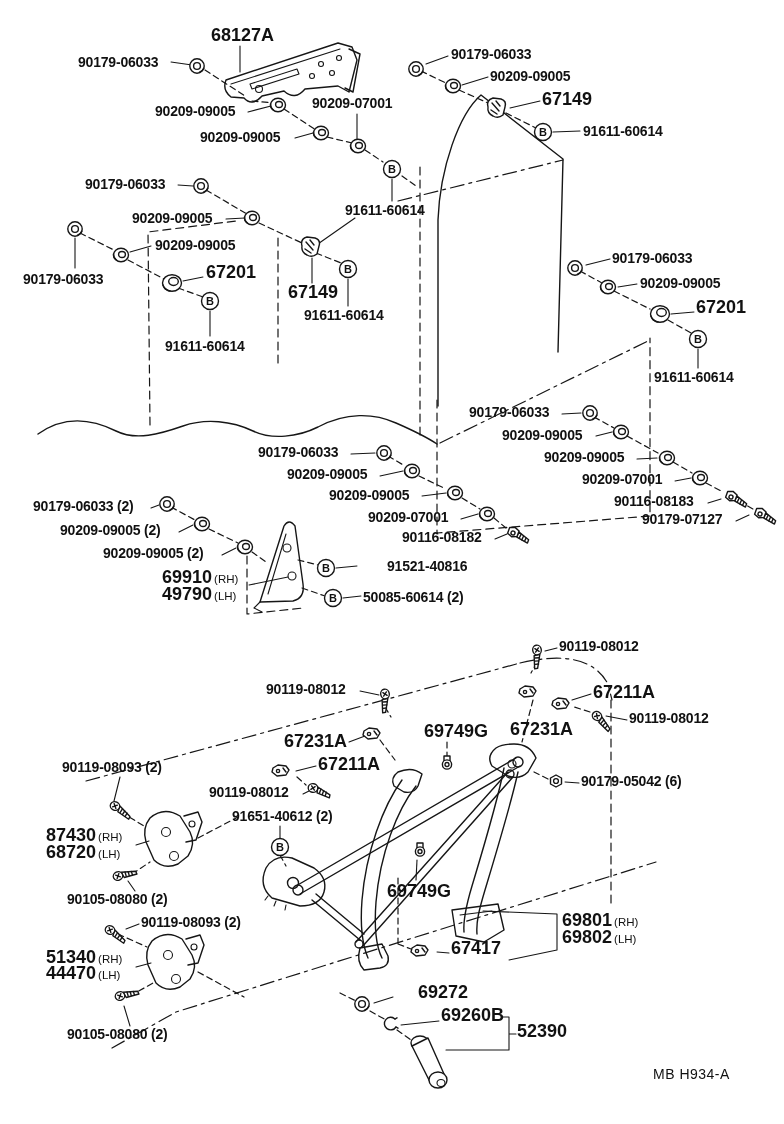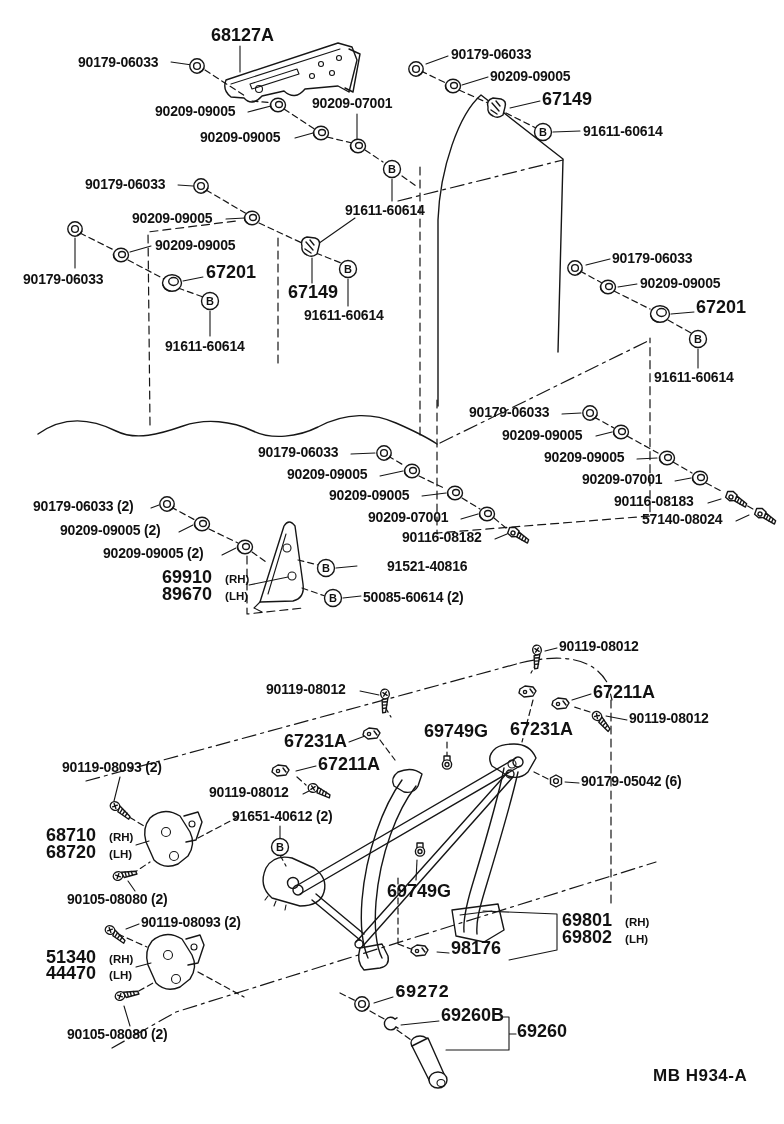--- a/index.html
+++ b/index.html
@@ -9,22 +9,22 @@
        stroke-linecap:round;stroke-linejoin:round;}
   #art .thin{stroke-width:1.1;}
   #art .dash{stroke-dasharray:6 4;stroke-width:1.2;}
   #art .dasho{stroke-dasharray:8 5;stroke-width:1.2;}
   #art .dd{stroke-dasharray:14 5 3 5;stroke-width:1.2;}
   #art .bletter{stroke:none;fill:#111;font:700 11px "Liberation Sans",sans-serif;text-anchor:middle;}
   #labels{position:absolute;left:0;top:0;width:100%;height:100%;}
   .lbl{position:absolute;font-weight:700;color:#111;white-space:nowrap;letter-spacing:-0.2px;line-height:1;}
   .lbl.s{font-size:14px;}
   .lbl.l{font-size:18px;letter-spacing:0;}
-  .lbl .sfx{font-size:11.5px;font-weight:700;margin-left:13px;}
-  #footer-code{position:absolute;left:653px;top:1066px;font-size:17px;font-weight:700;color:#111;letter-spacing:0.5px;text-align:center;}
+  .lbl .sfx{font-size:11.5px;font-weight:400;margin-left:2px;}
+  #footer-code{position:absolute;left:653px;top:1066px;font-size:14px;font-weight:400;color:#111;letter-spacing:0.5px;text-align:center;}
 </style>
 </head>
 <body>
 
 <div id="stage">
 
   <svg id="art" width="784" height="1124" viewBox="0 0 784 1124">
     <defs>
       <g id="sym-grommet">
           <circle r="7.2" fill="#fff"></circle>
@@ -304,55 +304,55 @@
       <div class="lbl s" style="left: 165px; top: 339px;"><span>91611-60614</span></div>
       <div class="lbl s" style="left: 612px; top: 251px;"><span>90179-06033</span></div>
       <div class="lbl s" style="left: 640px; top: 276px;"><span>90209-09005</span></div>
       <div class="lbl l" style="left: 696px; top: 298px;"><span>67201</span></div>
       <div class="lbl s" style="left: 654px; top: 370px;"><span>91611-60614</span></div>
       <div class="lbl s" style="left: 469px; top: 405px;"><span>90179-06033</span></div>
       <div class="lbl s" style="left: 502px; top: 428px;"><span>90209-09005</span></div>
       <div class="lbl s" style="left: 544px; top: 450px;"><span>90209-09005</span></div>
       <div class="lbl s" style="left: 582px; top: 472px;"><span>90209-07001</span></div>
       <div class="lbl s" style="left: 614px; top: 494px;"><span>90116-08183</span></div>
-      <div class="lbl s" style="left: 642px; top: 512px;"><span>57140-08024</span></div>
+      <div class="lbl s" style="left: 642px; top: 512px;"><span>90179-07127</span></div>
       <div class="lbl s" style="left: 258px; top: 445px;"><span>90179-06033</span></div>
       <div class="lbl s" style="left: 287px; top: 467px;"><span>90209-09005</span></div>
       <div class="lbl s" style="left: 329px; top: 488px;"><span>90209-09005</span></div>
       <div class="lbl s" style="left: 368px; top: 510px;"><span>90209-07001</span></div>
       <div class="lbl s" style="left: 402px; top: 530px;"><span>90116-08182</span></div>
       <div class="lbl s" style="left: 33px; top: 499px;"><span>90179-06033 (2)</span></div>
       <div class="lbl s" style="left: 60px; top: 523px;"><span>90209-09005 (2)</span></div>
       <div class="lbl s" style="left: 103px; top: 546px;"><span>90209-09005 (2)</span></div>
       <div class="lbl l" style="left: 162px; top: 568px;"><span>69910</span><span class="sfx">(RH)</span></div>
-      <div class="lbl l" style="left: 162px; top: 585px;"><span>89670</span><span class="sfx">(LH)</span></div>
+      <div class="lbl l" style="left: 162px; top: 585px;"><span>49790</span><span class="sfx">(LH)</span></div>
       <div class="lbl s" style="left: 359px; top: 559px; padding-left: 28px;"><span>91521-40816</span></div>
       <div class="lbl s" style="left: 363px; top: 590px;"><span>50085-60614 (2)</span></div>
       <div class="lbl s" style="left: 559px; top: 639px;"><span>90119-08012</span></div>
       <div class="lbl s" style="left: 266px; top: 682px;"><span>90119-08012</span></div>
       <div class="lbl l" style="left: 593px; top: 683px;"><span>67211A</span></div>
       <div class="lbl s" style="left: 629px; top: 711px;"><span>90119-08012</span></div>
       <div class="lbl l" style="left: 284px; top: 732px;"><span>67231A</span></div>
       <div class="lbl l" style="left: 424px; top: 722px;"><span>69749G</span></div>
       <div class="lbl l" style="left: 510px; top: 720px;"><span>67231A</span></div>
       <div class="lbl l" style="left: 318px; top: 755px;"><span>67211A</span></div>
       <div class="lbl s" style="left: 209px; top: 785px;"><span>90119-08012</span></div>
       <div class="lbl s" style="left: 232px; top: 809px; text-align: center;"><span>91651-40612 (2)</span></div>
       <div class="lbl s" style="left: 581px; top: 774px;"><span>90179-05042 (6)</span></div>
       <div class="lbl s" style="left: 62px; top: 760px;"><span>90119-08093 (2)</span></div>
-      <div class="lbl l" style="left: 46px; top: 826px;"><span>68710</span><span class="sfx">(RH)</span></div>
+      <div class="lbl l" style="left: 46px; top: 826px;"><span>87430</span><span class="sfx">(RH)</span></div>
       <div class="lbl l" style="left: 46px; top: 843px;"><span>68720</span><span class="sfx">(LH)</span></div>
       <div class="lbl s" style="left: 67px; top: 892px;"><span>90105-08080 (2)</span></div>
       <div class="lbl s" style="left: 141px; top: 915px;"><span>90119-08093 (2)</span></div>
       <div class="lbl l" style="left: 46px; top: 948px;"><span>51340</span><span class="sfx">(RH)</span></div>
       <div class="lbl l" style="left: 46px; top: 964px;"><span>44470</span><span class="sfx">(LH)</span></div>
       <div class="lbl s" style="left: 67px; top: 1027px;"><span>90105-08080 (2)</span></div>
       <div class="lbl l" style="left: 387px; top: 882px;"><span>69749G</span></div>
       <div class="lbl l" style="left: 562px; top: 911px;"><span>69801</span><span class="sfx">(RH)</span></div>
       <div class="lbl l" style="left: 562px; top: 928px;"><span>69802</span><span class="sfx">(LH)</span></div>
-      <div class="lbl l" style="left: 451px; top: 939px;"><span>98176</span></div>
-      <div class="lbl l" style="left: 395px; top: 983px; font-family: Liberation Mono, monospace;"><span>69272</span></div>
+      <div class="lbl l" style="left: 451px; top: 939px;"><span>67417</span></div>
+      <div class="lbl l" style="left: 418px; top: 983px;"><span>69272</span></div>
       <div class="lbl l" style="left: 441px; top: 1006px;"><span>69260B</span></div>
-      <div class="lbl l" style="left: 517px; top: 1022px;"><span>69260</span></div>
+      <div class="lbl l" style="left: 517px; top: 1022px;"><span>52390</span></div>
     </div>
 
   <div id="footer-code">MB  H934-A</div>
 </div>
 
 </body></html>

